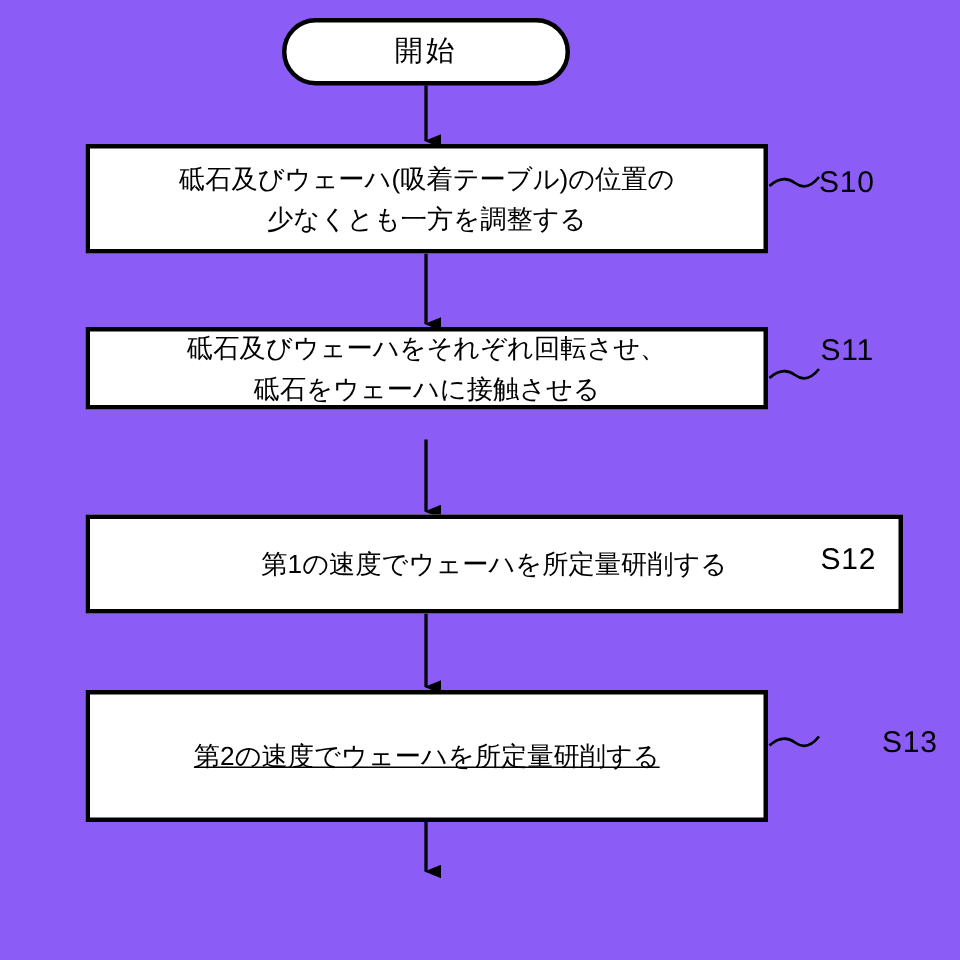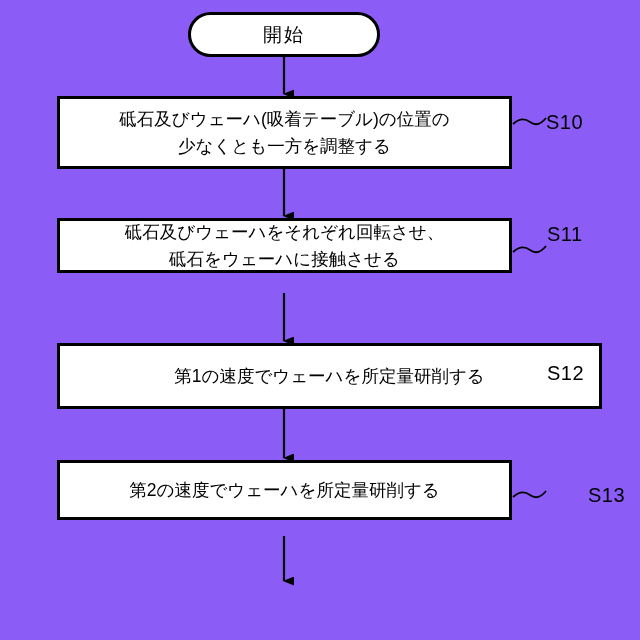--- a/index.html
+++ b/index.html
@@ -53,21 +53,21 @@
     display: flex;
     align-items: center;
     justify-content: center;
     text-align: center;
     font-size: 17.5px;
     line-height: 1.5;
   }
   #node-s10 { left: 57px; top: 96px;  width: 455px; height: 73px; }
   #node-s11 { left: 57px; top: 218px; width: 455px; height: 55px; }
   #node-s12 { left: 57px; top: 343px; width: 545px; height: 66px; }
-  #node-s13 { left: 57px; top: 460px; width: 455px; height: 60px; }
+  #node-s13 { left: 57px; top: 460px; width: 455px; height: 88px; text-decoration: underline; }
 
   .process .txt { display: block; }
 
   
   .step-label {
     position: absolute;
     font-size: 20px;
     line-height: 1;
     letter-spacing: 0.5px;
     white-space: nowrap;

